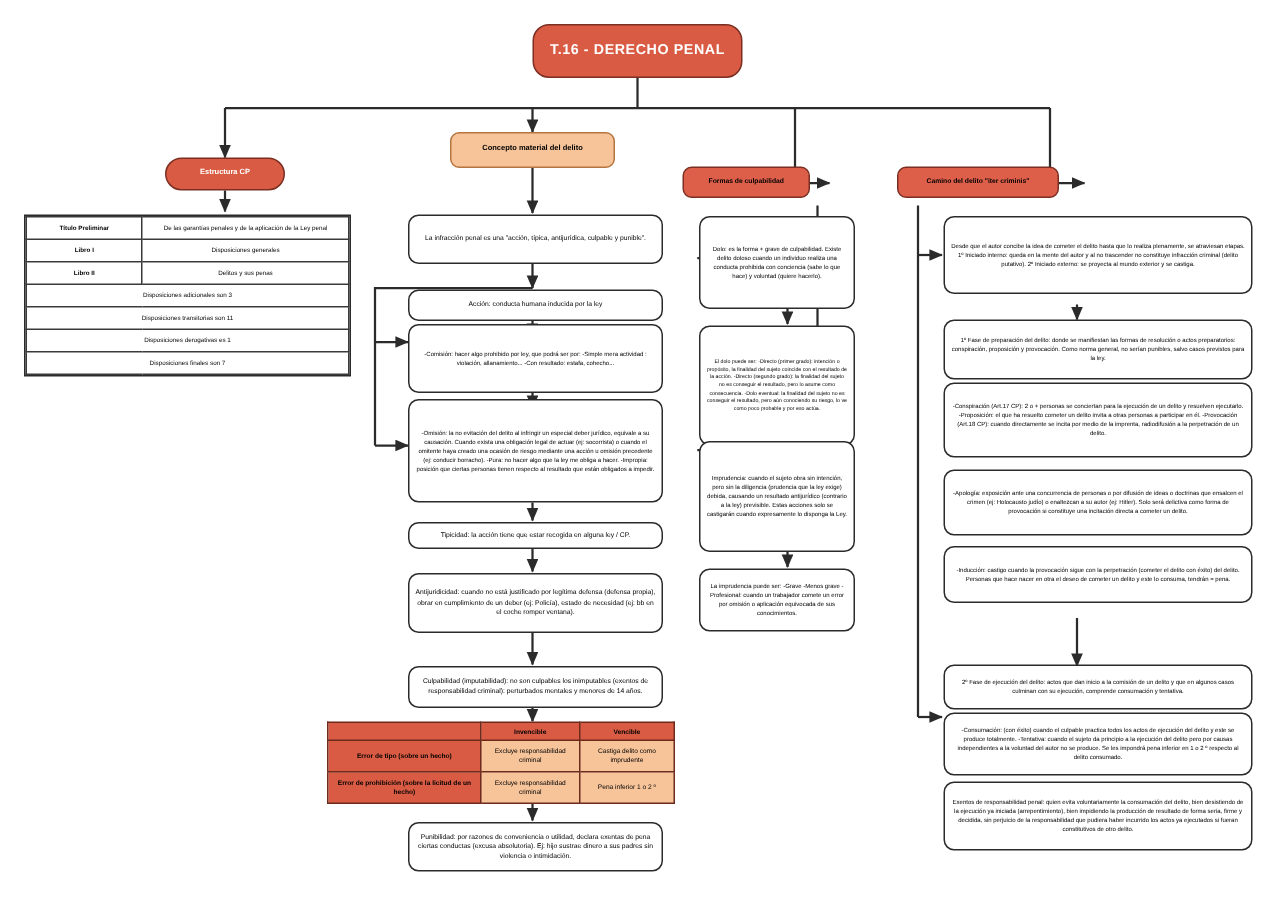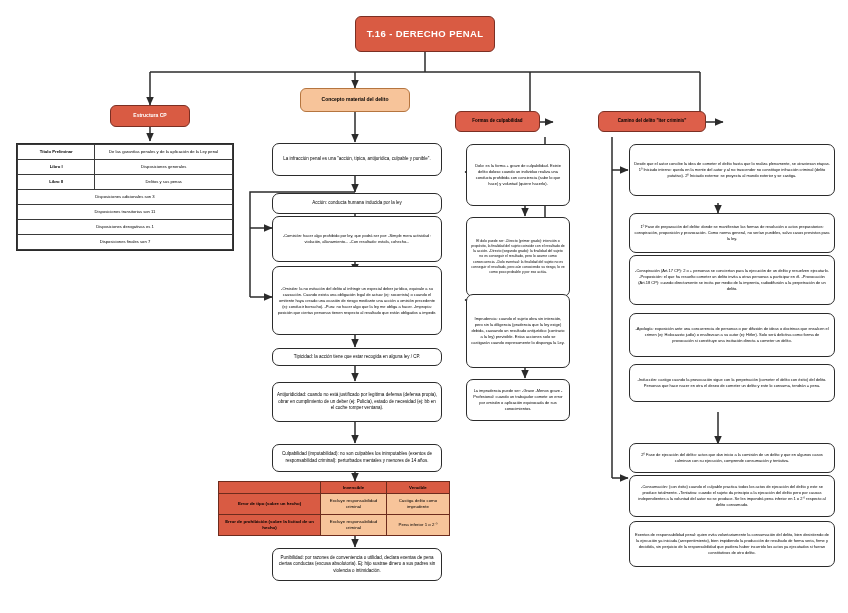--- a/index.html
+++ b/index.html
@@ -17,21 +17,21 @@
   .node{position:absolute;box-sizing:border-box;}
 
   
   .hdr{
     border:1px solid #7b2f23;
     border-radius:6px;
     display:flex;align-items:center;justify-content:center;
     text-align:center;
     font-weight:bold;
   }
-  .hdr-red{background:#d95b43;color:#ffffff;}
+  .hdr-red{background:#d95b43;color:#ffffff;border-radius:11px;}
   .hdr-red2{background:#dd5f4a;color:#000000;}
   .hdr-peach{background:#f7c49a;color:#000000;border-color:#b5753f;}
 
   
   .wbox{
     background:#ffffff;
     border:1px solid #2b2b2b;
     border-radius:7px;
     box-sizing:border-box;
     display:flex;align-items:center;justify-content:center;

